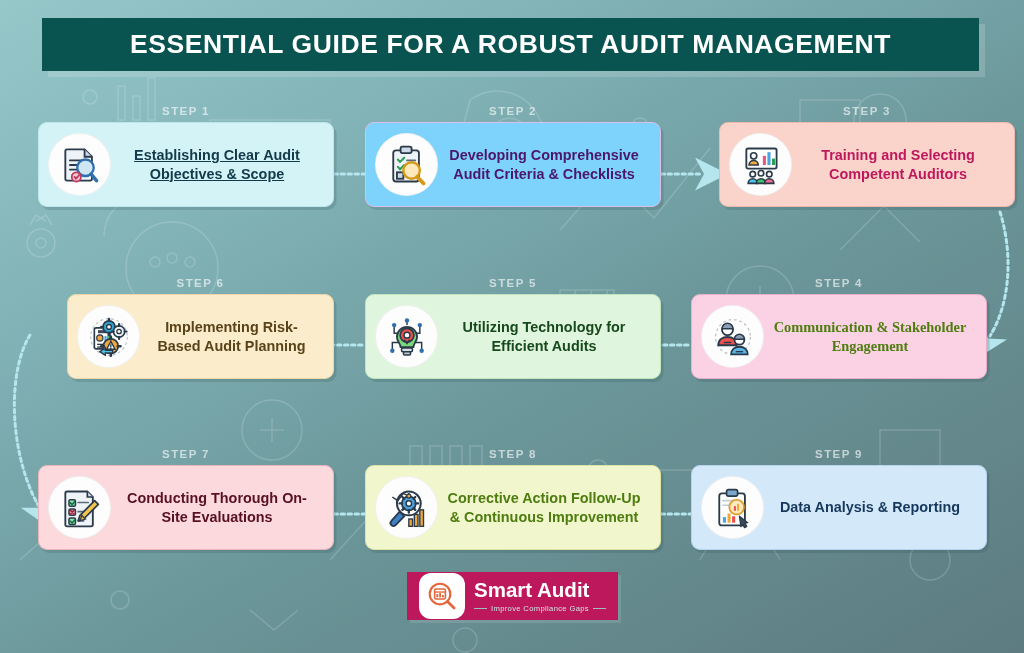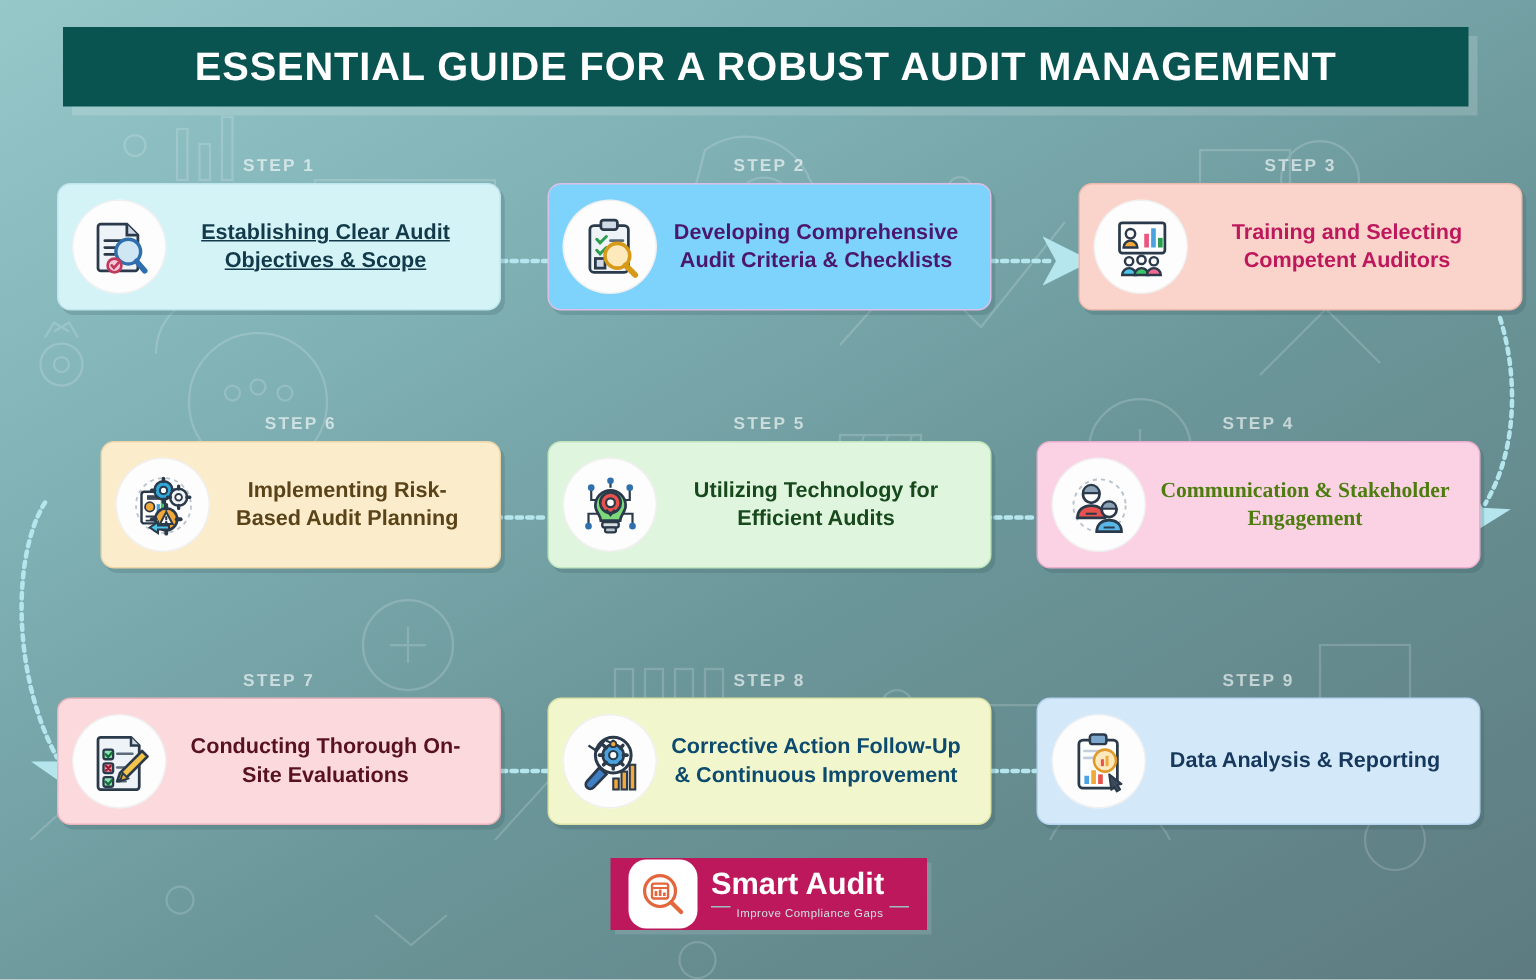--- a/index.html
+++ b/index.html
@@ -46,39 +46,39 @@
   }
 
   
   .c1 { background:#d4f3f7; border:1.5px solid #bfe6ec; }           .t1 { color:#123a4a;text-decoration:underline; }
   .c2 { background:#7dd3fc; border:1.5px solid #dcbfe6; }           .t2 { color:#4a176b; }
   .c3 { background:#fad4ca; border:1.5px solid #eeb9ad; }           .t3 { color:#be185d; }
   .c4 { background:#fbd2e4; border:1.5px solid #e8aecb; }           .t4 { color:#4d7c0f;font-family:Liberation Serif, serif; }
   .c5 { background:#dff5dd; border:1.5px solid #c0e5bd; }           .t5 { color:#17491d; }
   .c6 { background:#fbeccb; border:1.5px solid #ecd6a8; }           .t6 { color:#5a4318; }
   .c7 { background:#fbd9dd; border:1.5px solid #eab4bc; }           .t7 { color:#58111f; }
-  .c8 { background:#f2f6cd; border:1.5px solid #dde2a6; }           .t8 { color:#0c4a6e; }
+  .c8 { background:#f2f6cd; border:1.5px solid #dde2a6; }           .t8 { color:#4d7c0f; }
   .c9 { background:#d3e8f9; border:1.5px solid #b6d4ef; }           .t9 { color:#16385c; }
 
   
   .logo-box {
     position:absolute; left:407px; top:572px; width:211px; height:48px;
     background:#be185d; display:flex; align-items:center; padding-left:12px;
     box-shadow:3px 3px 0 rgba(255,255,255,.12);
   }
   .logo-mark {
     width:46px; height:46px; border-radius:12px; background:#fff;
     display:flex; align-items:center; justify-content:center; flex:0 0 46px;
   }
   .logo-mark svg { width:33px; height:33px; }
   .logo-text { margin-left:9px; }
   .logo-name { color:#fff; font-size:20.5px; font-weight:bold; line-height:1.05; }
   .logo-tag {
     color:#cfe3e1; font-size:7.6px; letter-spacing:.35px; margin-top:3px;
-    display:flex; align-items:flex-start; gap:4px; white-space:nowrap;
+    display:flex; align-items:center; gap:4px; white-space:nowrap;
   }
   .logo-tag .rule { display:inline-block; width:13px; height:1px; background:#9dc0bd; }
 </style>
 </head>
 <body>
 
 <svg id="bg-pattern" viewBox="0 0 1024 653" preserveAspectRatio="none">
   <g stroke="#ffffff" stroke-width="1.5" fill="none" opacity="0.55">
     <circle cx="172" cy="268" r="46"></circle>
       <line x1="205" y1="300" x2="240" y2="335"></line>

